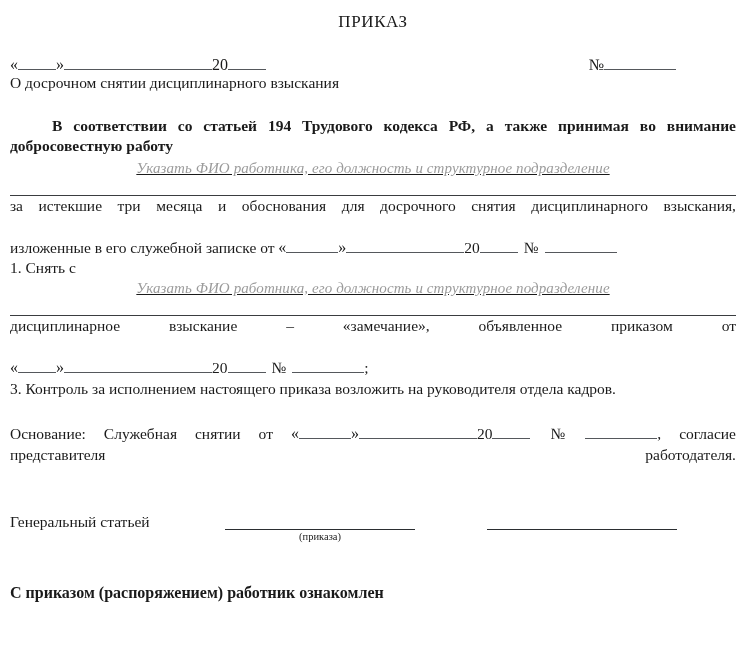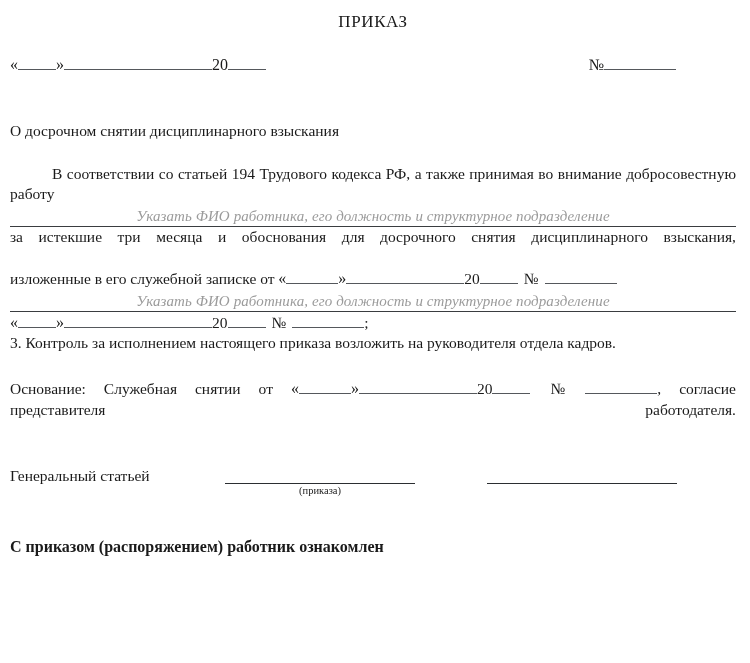--- a/index.html
+++ b/index.html
@@ -53,39 +53,39 @@
   .ul-xs { width: 38px; }
   .ul-s  { width: 52px; }
   .ul-m  { width: 72px; }
   .ul-l  { width: 118px; }
   .ul-xl { width: 148px; }
 
   .quote { font-size: 16px; }
 
   
   .subject {
-    margin-top: 48px;
     font-size: 15.5px;
   }
   .para {
     font-size: 15.5px;
     line-height: 1.32;
     text-align: justify;
     text-justify: inter-word;
   }
-  .para-indent { text-indent: 42px; }
+  .para-indent { text-indent: 42px; font-weight: bold; }
 
   .block-gap-1 { margin-top: 24px; }
 
   
   .placeholder-wrap {
     margin-top: 2px;
     border-bottom: 1px solid #3a3d40;
     text-align: center;
-    padding-bottom: 1px;
+    padding-bottom: 18px;
+    text-decoration: underline;
   }
   .placeholder-wrap.offset { margin-left: 0; }
   .placeholder-text {
     font-style: italic;
     color: #9b9b9b;
     font-size: 15px;
     letter-spacing: 0.1px;
   }
 
   
@@ -159,25 +159,27 @@
   <div class="placeholder-wrap">
     <span class="placeholder-text">Указать ФИО работника, его должность и структурное подразделение</span>
   </div>
 
   <div class="para-stretch">за истекшие три месяца и обоснования для досрочного снятия дисциплинарного взыскания,</div>
   <div class="para">
     <span>изложенные в его служебной записке от</span>
     <span class="quote">«</span><span class="ul ul-s"></span><span class="quote">»</span><span class="ul ul-l"></span><span>20</span><span class="ul ul-xs"></span><span class="nbsp-pad"></span><span>№</span><span class="nbsp-pad"></span><span class="ul ul-m"></span>
   </div>
 
+  <div class="order-item">1.  Снять с</div>
 
   <div class="placeholder-wrap offset">
     <span class="placeholder-text">Указать ФИО работника, его должность и структурное подразделение</span>
   </div>
 
+  <div class="para-stretch">дисциплинарное взыскание – «замечание», объявленное приказом от</div>
 
   <div class="para">
     <span class="quote">«</span><span class="ul ul-xs"></span><span class="quote">»</span><span class="ul ul-xl"></span><span>20</span><span class="ul ul-xs"></span><span class="nbsp-pad"></span><span>№</span><span class="nbsp-pad"></span><span class="ul ul-m"></span><span>;</span>
   </div>
 
   <div class="para">3.  Контроль за исполнением настоящего приказа возложить на руководителя отдела кадров.</div>
 
   <div class="para-stretch block-gap-1">
     <span>Основание: Служебная снятии от</span>
     <span class="quote">«</span><span class="ul ul-s"></span><span class="quote">»</span><span class="ul ul-l"></span><span>20</span><span class="ul ul-xs"></span><span class="nbsp-pad"></span><span>№</span><span class="nbsp-pad"></span><span class="ul ul-m"></span><span>, согласие представителя работодателя.</span>

